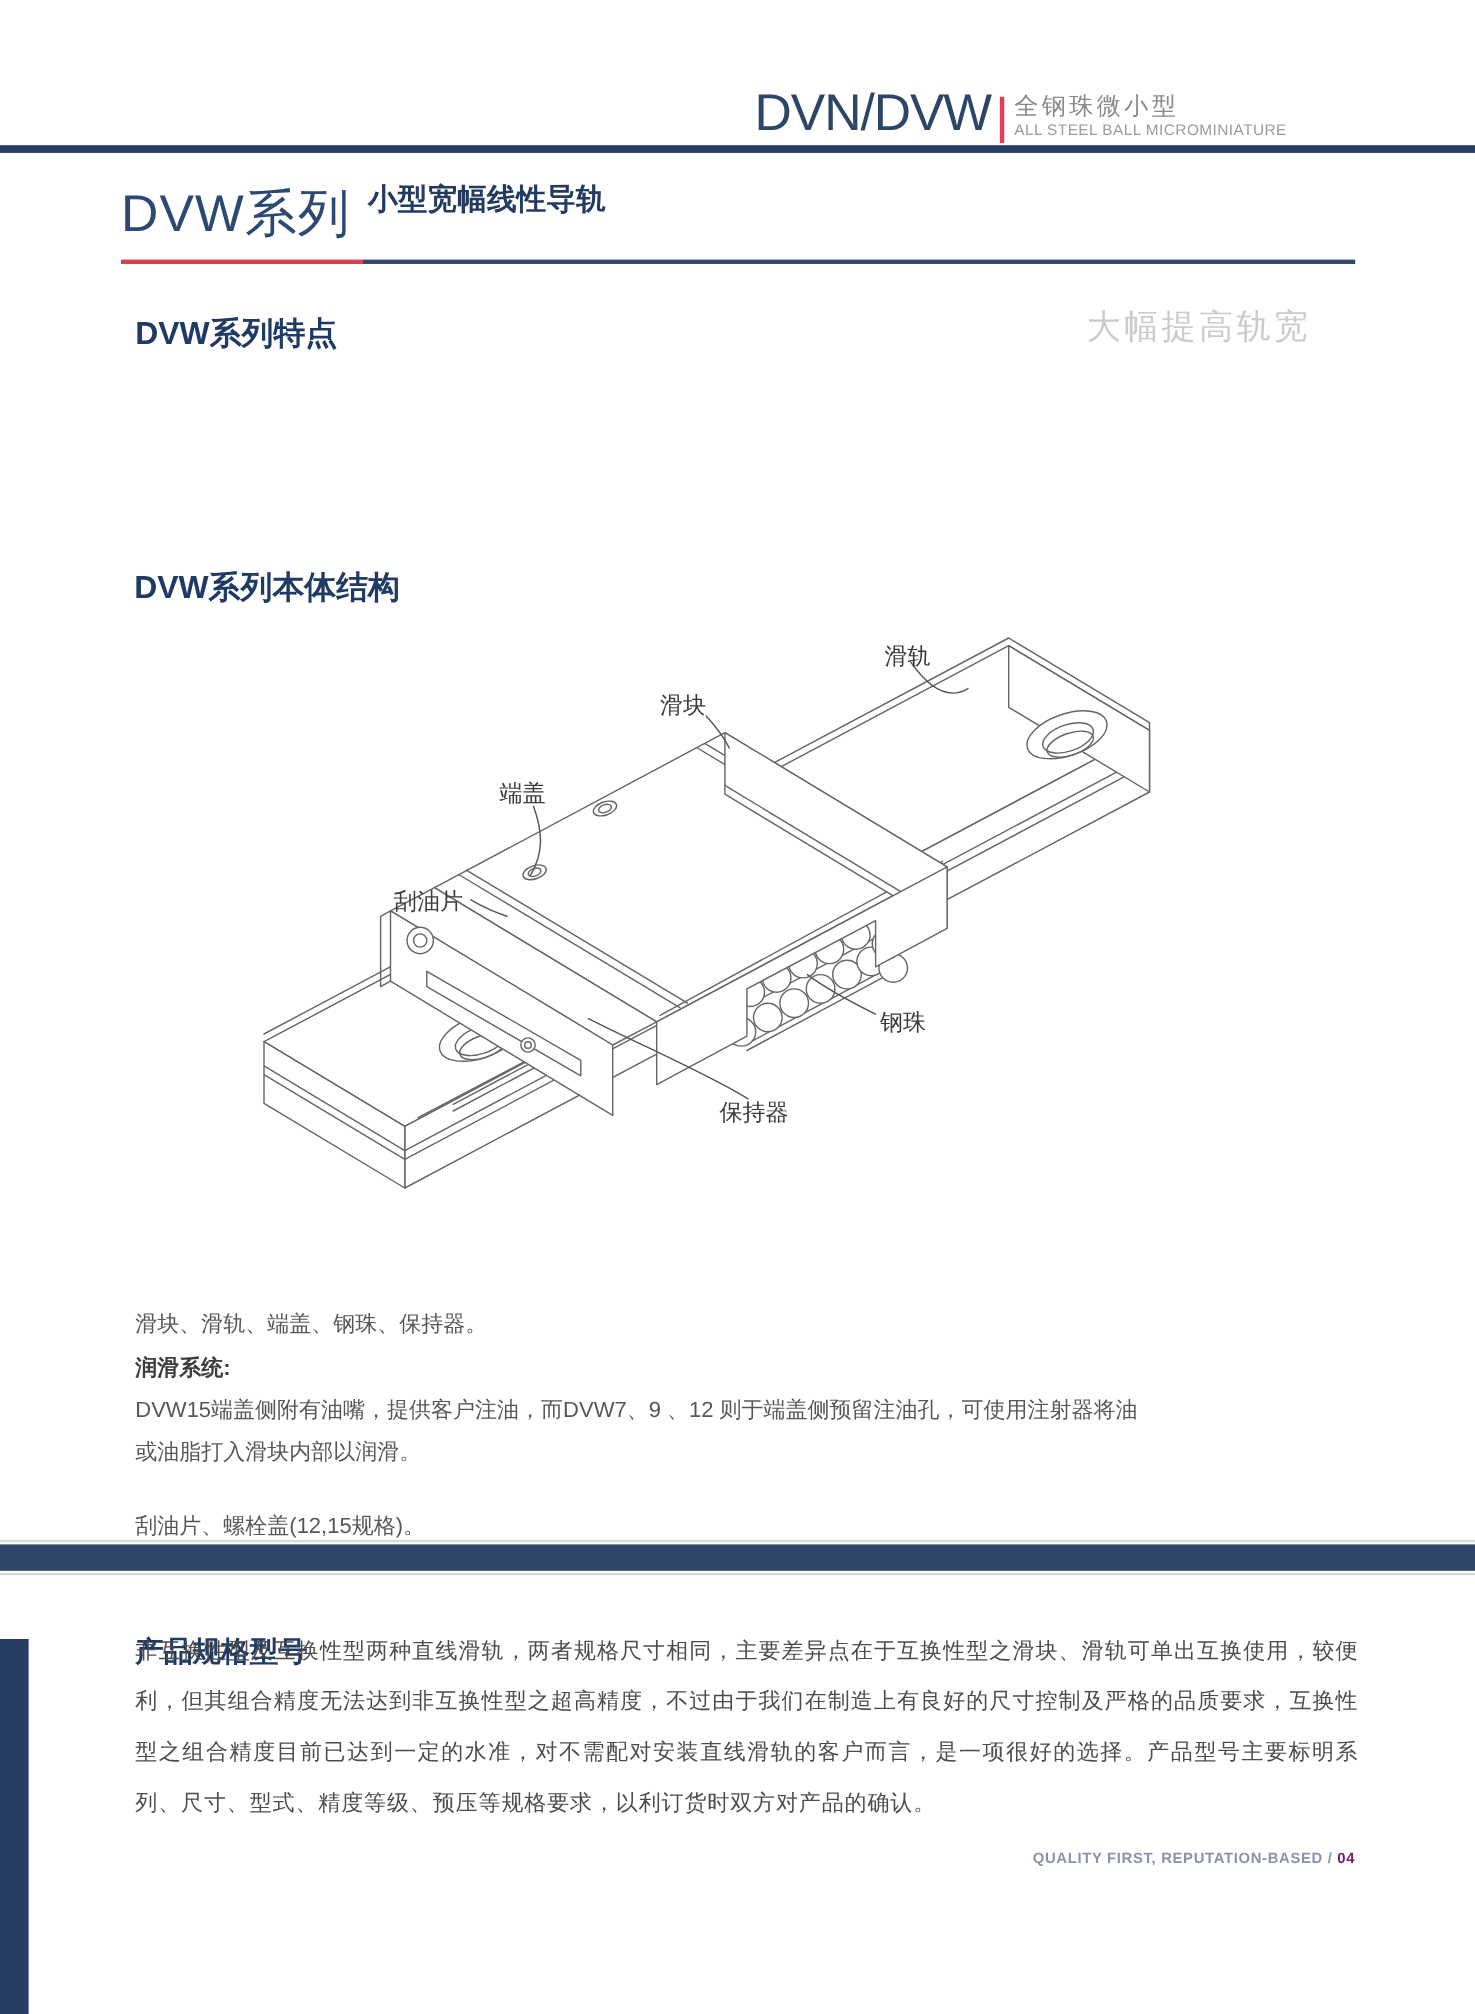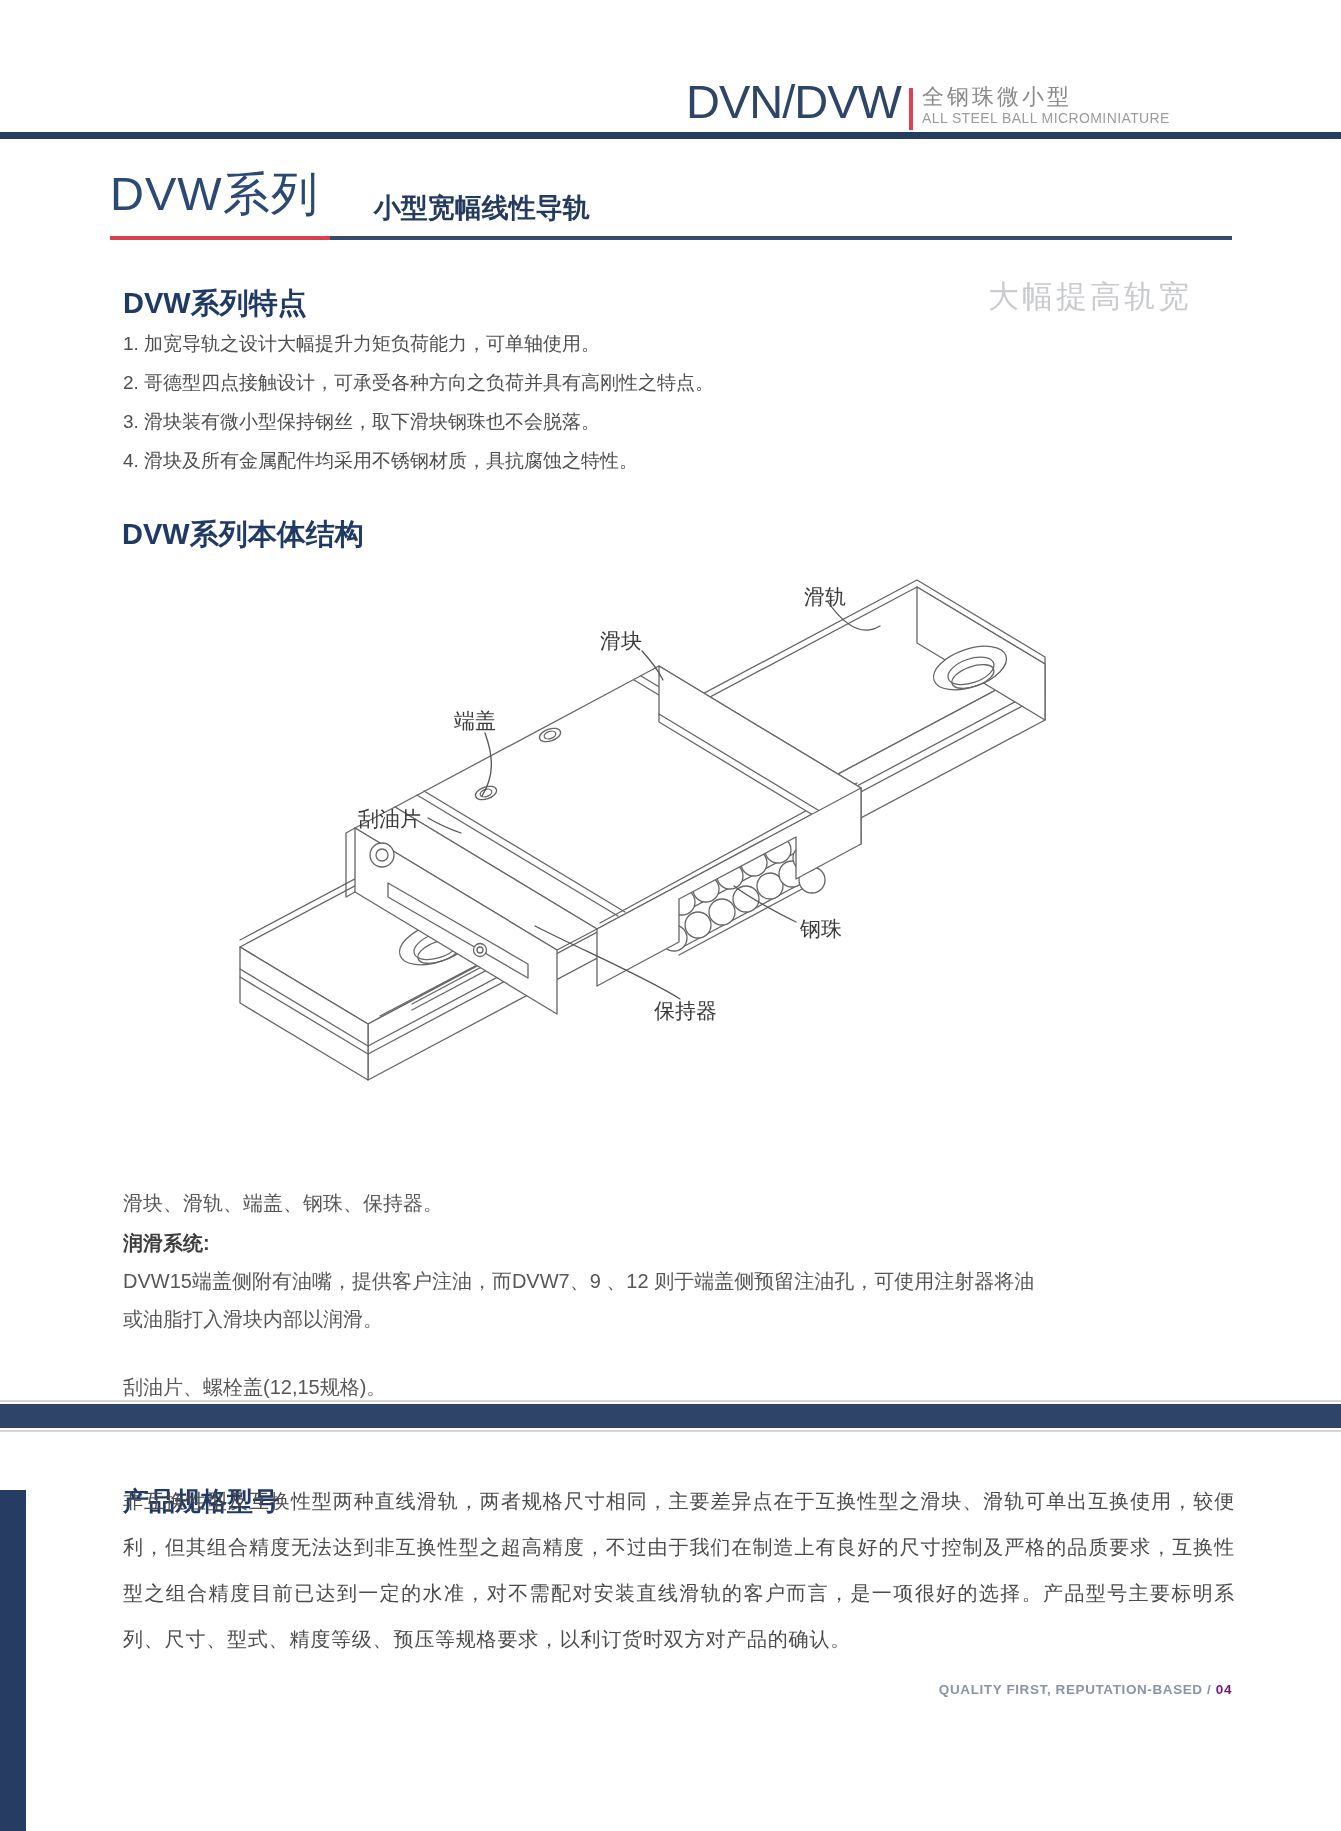--- a/index.html
+++ b/index.html
@@ -7,21 +7,21 @@
         font-family:"Liberation Sans","DejaVu Sans",sans-serif;}
   .abs{position:absolute;}
   
   .logo{left:686px;top:74px;font-size:47px;font-weight:300;color:#2d4566;letter-spacing:-1px;}
   .hdr-divider{left:909px;top:88px;width:4px;height:42px;background:#e04052;}
   .hdr-sub{left:922px;top:84px;}
   .hdr-sub-cn{font-size:22px;color:#8a8a8a;letter-spacing:3px;line-height:26px;}
   .hdr-sub-en{font-size:14px;color:#9b9b9b;letter-spacing:.4px;}
   .hdr-rule{left:0;top:132px;width:1341px;height:7px;background:#263c62;}
   
-  .title-row{left:110px;top:163px;display:flex;align-items:flex-end;gap:39px;}
+  .title-row{left:110px;top:163px;display:flex;align-items:flex-start;}
   .title-series{font-size:47px;font-weight:300;color:#2c4973;letter-spacing:1px;}
   .title-sub{font-size:27px;font-weight:bold;color:#243b60;margin-left:16px;}
   .title-underline-red{left:110px;top:236px;width:220px;height:4px;background:#d84250;}
   .title-underline-navy{left:330px;top:236px;width:902px;height:4px;background:#34496d;}
   
   .sec-head{font-size:29px;font-weight:bold;color:#203a66;}
   .features-head{left:123px;top:284px;}
   .watermark{left:988px;top:276px;font-size:31px;color:#c9cbce;letter-spacing:3px;}
   .features-list{left:123px;top:324px;font-size:19px;color:#4f4f4f;line-height:39px;}
   
@@ -60,26 +60,20 @@
 
   <div class="abs title-row">
     <span class="title-series">DVW系列</span>
     <span class="title-sub">小型宽幅线性导轨</span>
   </div>
   <div class="abs title-underline-red"></div>
   <div class="abs title-underline-navy"></div>
 
   <div class="abs sec-head features-head">DVW系列特点</div>
   <div class="abs watermark">大幅提高轨宽</div>
-  <div class="abs features-list">
-    <div>1. 加宽导轨之设计大幅提升力矩负荷能力，可单轴使用。</div>
-    <div>2. 哥德型四点接触设计，可承受各种方向之负荷并具有高刚性之特点。</div>
-    <div>3. 滑块装有微小型保持钢丝，取下滑块钢珠也不会脱落。</div>
-    <div>4. 滑块及所有金属配件均采用不锈钢材质，具抗腐蚀之特性。</div>
-  </div>
 
   <div class="abs sec-head structure-head">DVW系列本体结构</div>
 
   <div class="abs diagram">
     <svg width="890" height="540" viewBox="0 0 890 540">
       <g fill="none" stroke="#666" stroke-width="1.3" stroke-linejoin="round" stroke-linecap="round">
 
         <path d="M10 395 L687 35 L815 112 L138 472 Z" fill="#fff"></path>
         <path d="M10 388 L687 28 M687 28 L815 105 M815 105 L815 112"></path>
         <path d="M150 464 L810 118"></path>

